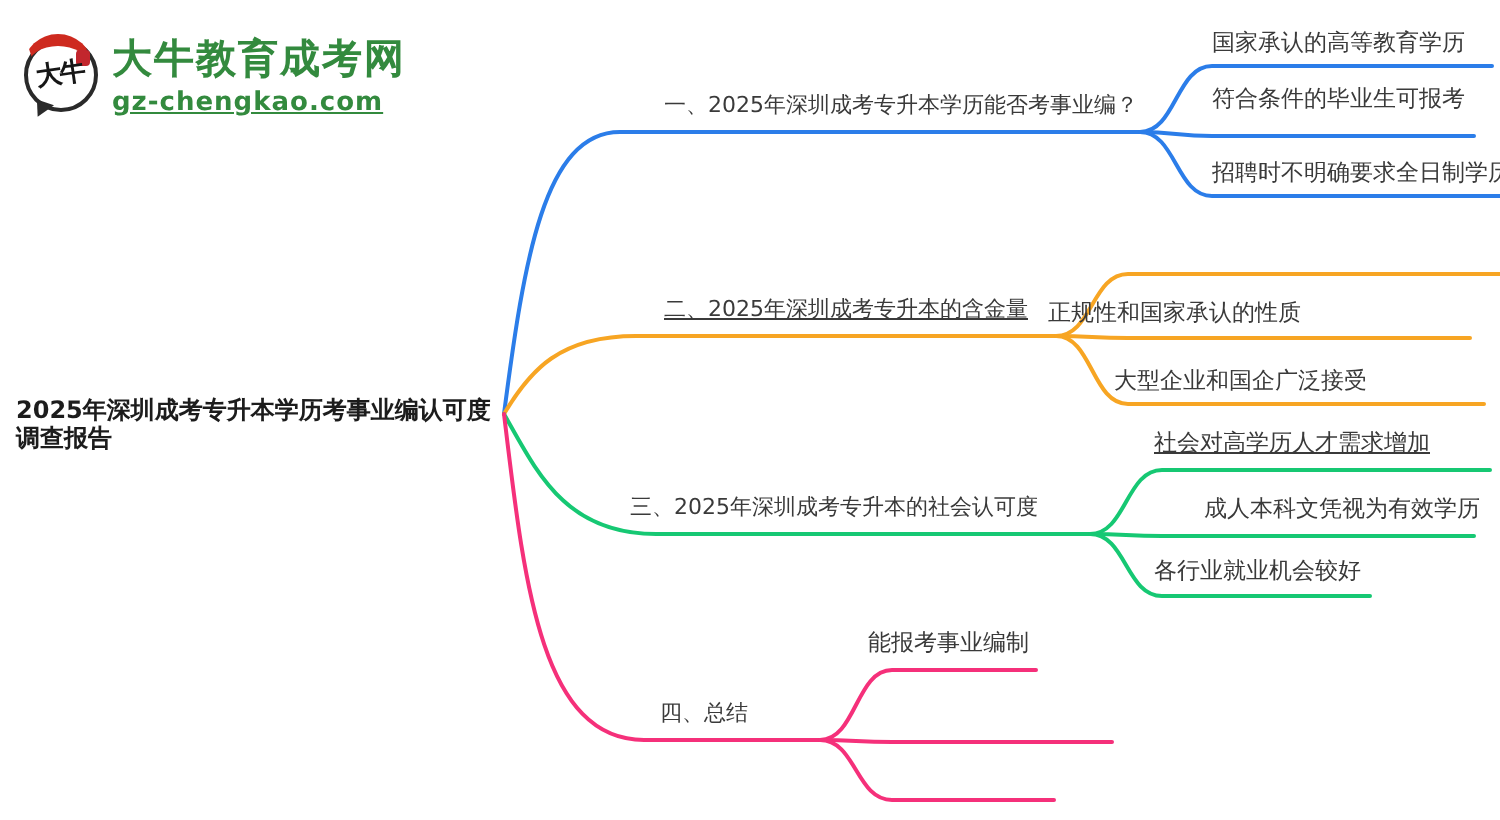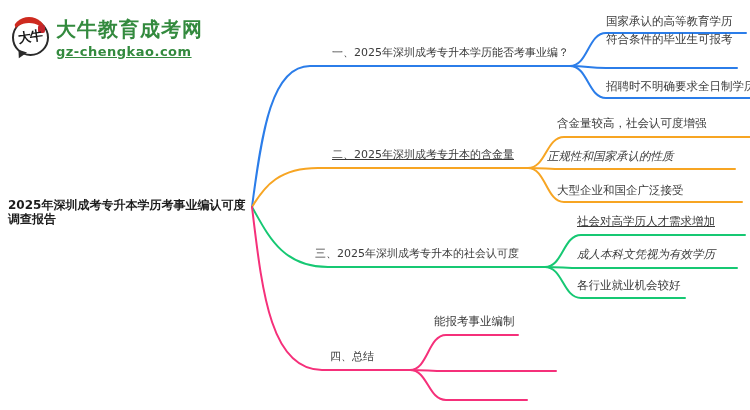--- a/index.html
+++ b/index.html
@@ -93,29 +93,28 @@
     <div class="logo-copy">
       <div class="logo-title" style="color: rgb(51, 138, 62);">大牛教育成考网</div>
       <div class="logo-url" style="color: rgb(51, 138, 62);">gz-chengkao.com</div>
     </div>
   </div>
 
   <div class="node root-label">2025年深圳成考专升本学历考事业编认可度调查报告</div>
 
   <div class="node b-title" style="left:332px; top:45px;">一、2025年深圳成考专升本学历能否考事业编？</div>
   <div class="node b-sub" style="left:606px; top:14px;">国家承认的高等教育学历</div>
-  <div class="node b-sub" style="left:606px; top:32px;">符合条件的毕业生可报考</div>
+  <div class="node b-sub" style="left:606px; top:42px;">符合条件的毕业生可报考</div>
   <div class="node b-sub" style="left:606px; top:79px;">招聘时不明确要求全日制学历</div>
 
   <div class="node b-title" style="left:332px; top:147px;text-decoration:underline;">二、2025年深圳成考专升本的含金量</div>
-  <div class="node b-sub" style="left:557px; top:116px;">含金量较高，社会认可度增强</div>
-  <div class="node b-sub" style="left:547px; top:149px;font-style:italic;">正规性和国家承认的性质</div>
+  <div class="node b-sub" style="left:524px; top:149px;">正规性和国家承认的性质</div>
   <div class="node b-sub" style="left:557px; top:183px;">大型企业和国企广泛接受</div>
 
   <div class="node b-title" style="left:315px; top:246px;">三、2025年深圳成考专升本的社会认可度</div>
   <div class="node b-sub" style="left:577px; top:214px;text-decoration:underline;">社会对高学历人才需求增加</div>
-  <div class="node b-sub" style="left:577px; top:247px;font-style:italic;">成人本科文凭视为有效学历</div>
+  <div class="node b-sub" style="left:602px; top:247px;">成人本科文凭视为有效学历</div>
   <div class="node b-sub" style="left:577px; top:278px;">各行业就业机会较好</div>
 
   <div class="node b-title" style="left:330px; top:349px;">四、总结</div>
   <div class="node b-sub" style="left:434px; top:314px;">能报考事业编制</div>
 
 </div>
 
 </body></html>

